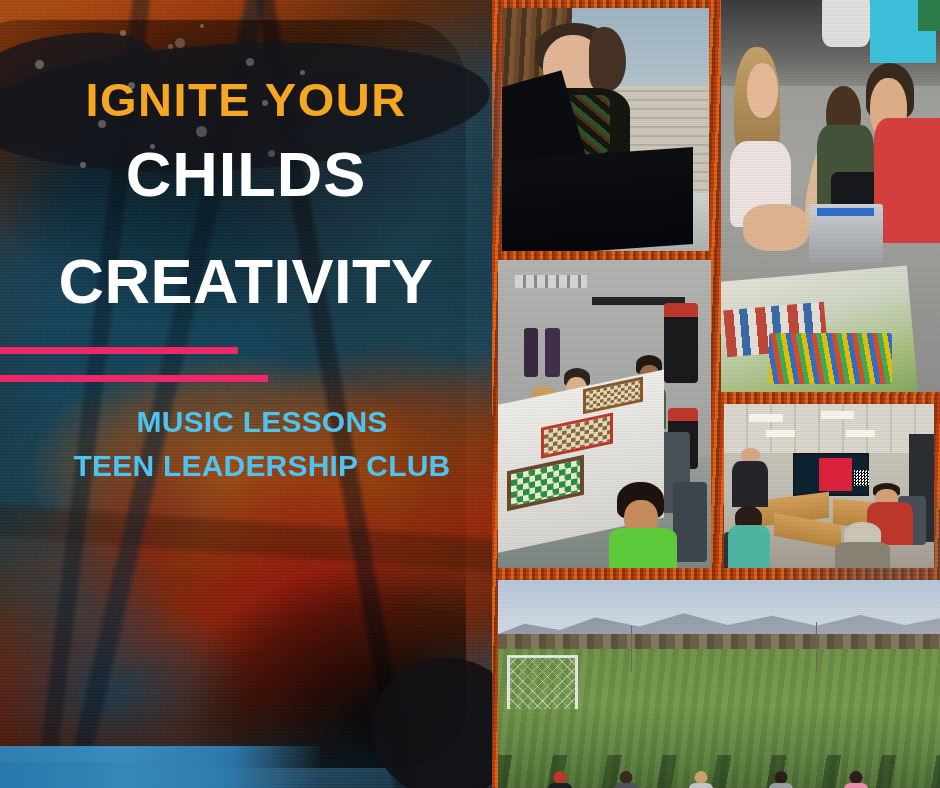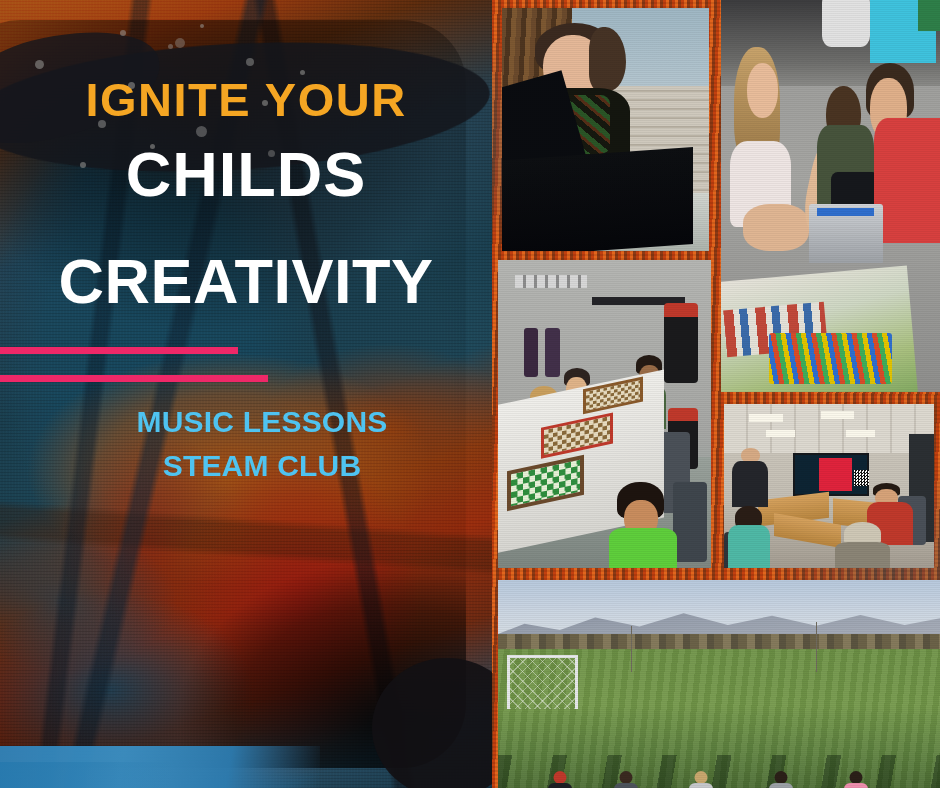--- a/index.html
+++ b/index.html
@@ -430,21 +430,21 @@
       <div class="ignite">IGNITE YOUR</div>
       <div class="childs">CHILDS</div>
       <div class="creativity">CREATIVITY</div>
     </div>
 
     <div class="rule rule-1"></div>
     <div class="rule rule-2"></div>
 
     <div class="program-list">
       <span class="program">MUSIC LESSONS</span>
-      <span class="program">STEAM CLUB</span>
+      <span class="program">TEEN LEADERSHIP CLUB</span>
     </div>
 
     <div class="blue-brush"></div>
     <div class="blue-brush2"></div>
     <div class="dark-corner"></div>
   </div>
 
   <div id="collage">
     <div class="gap-tex"></div>
 

